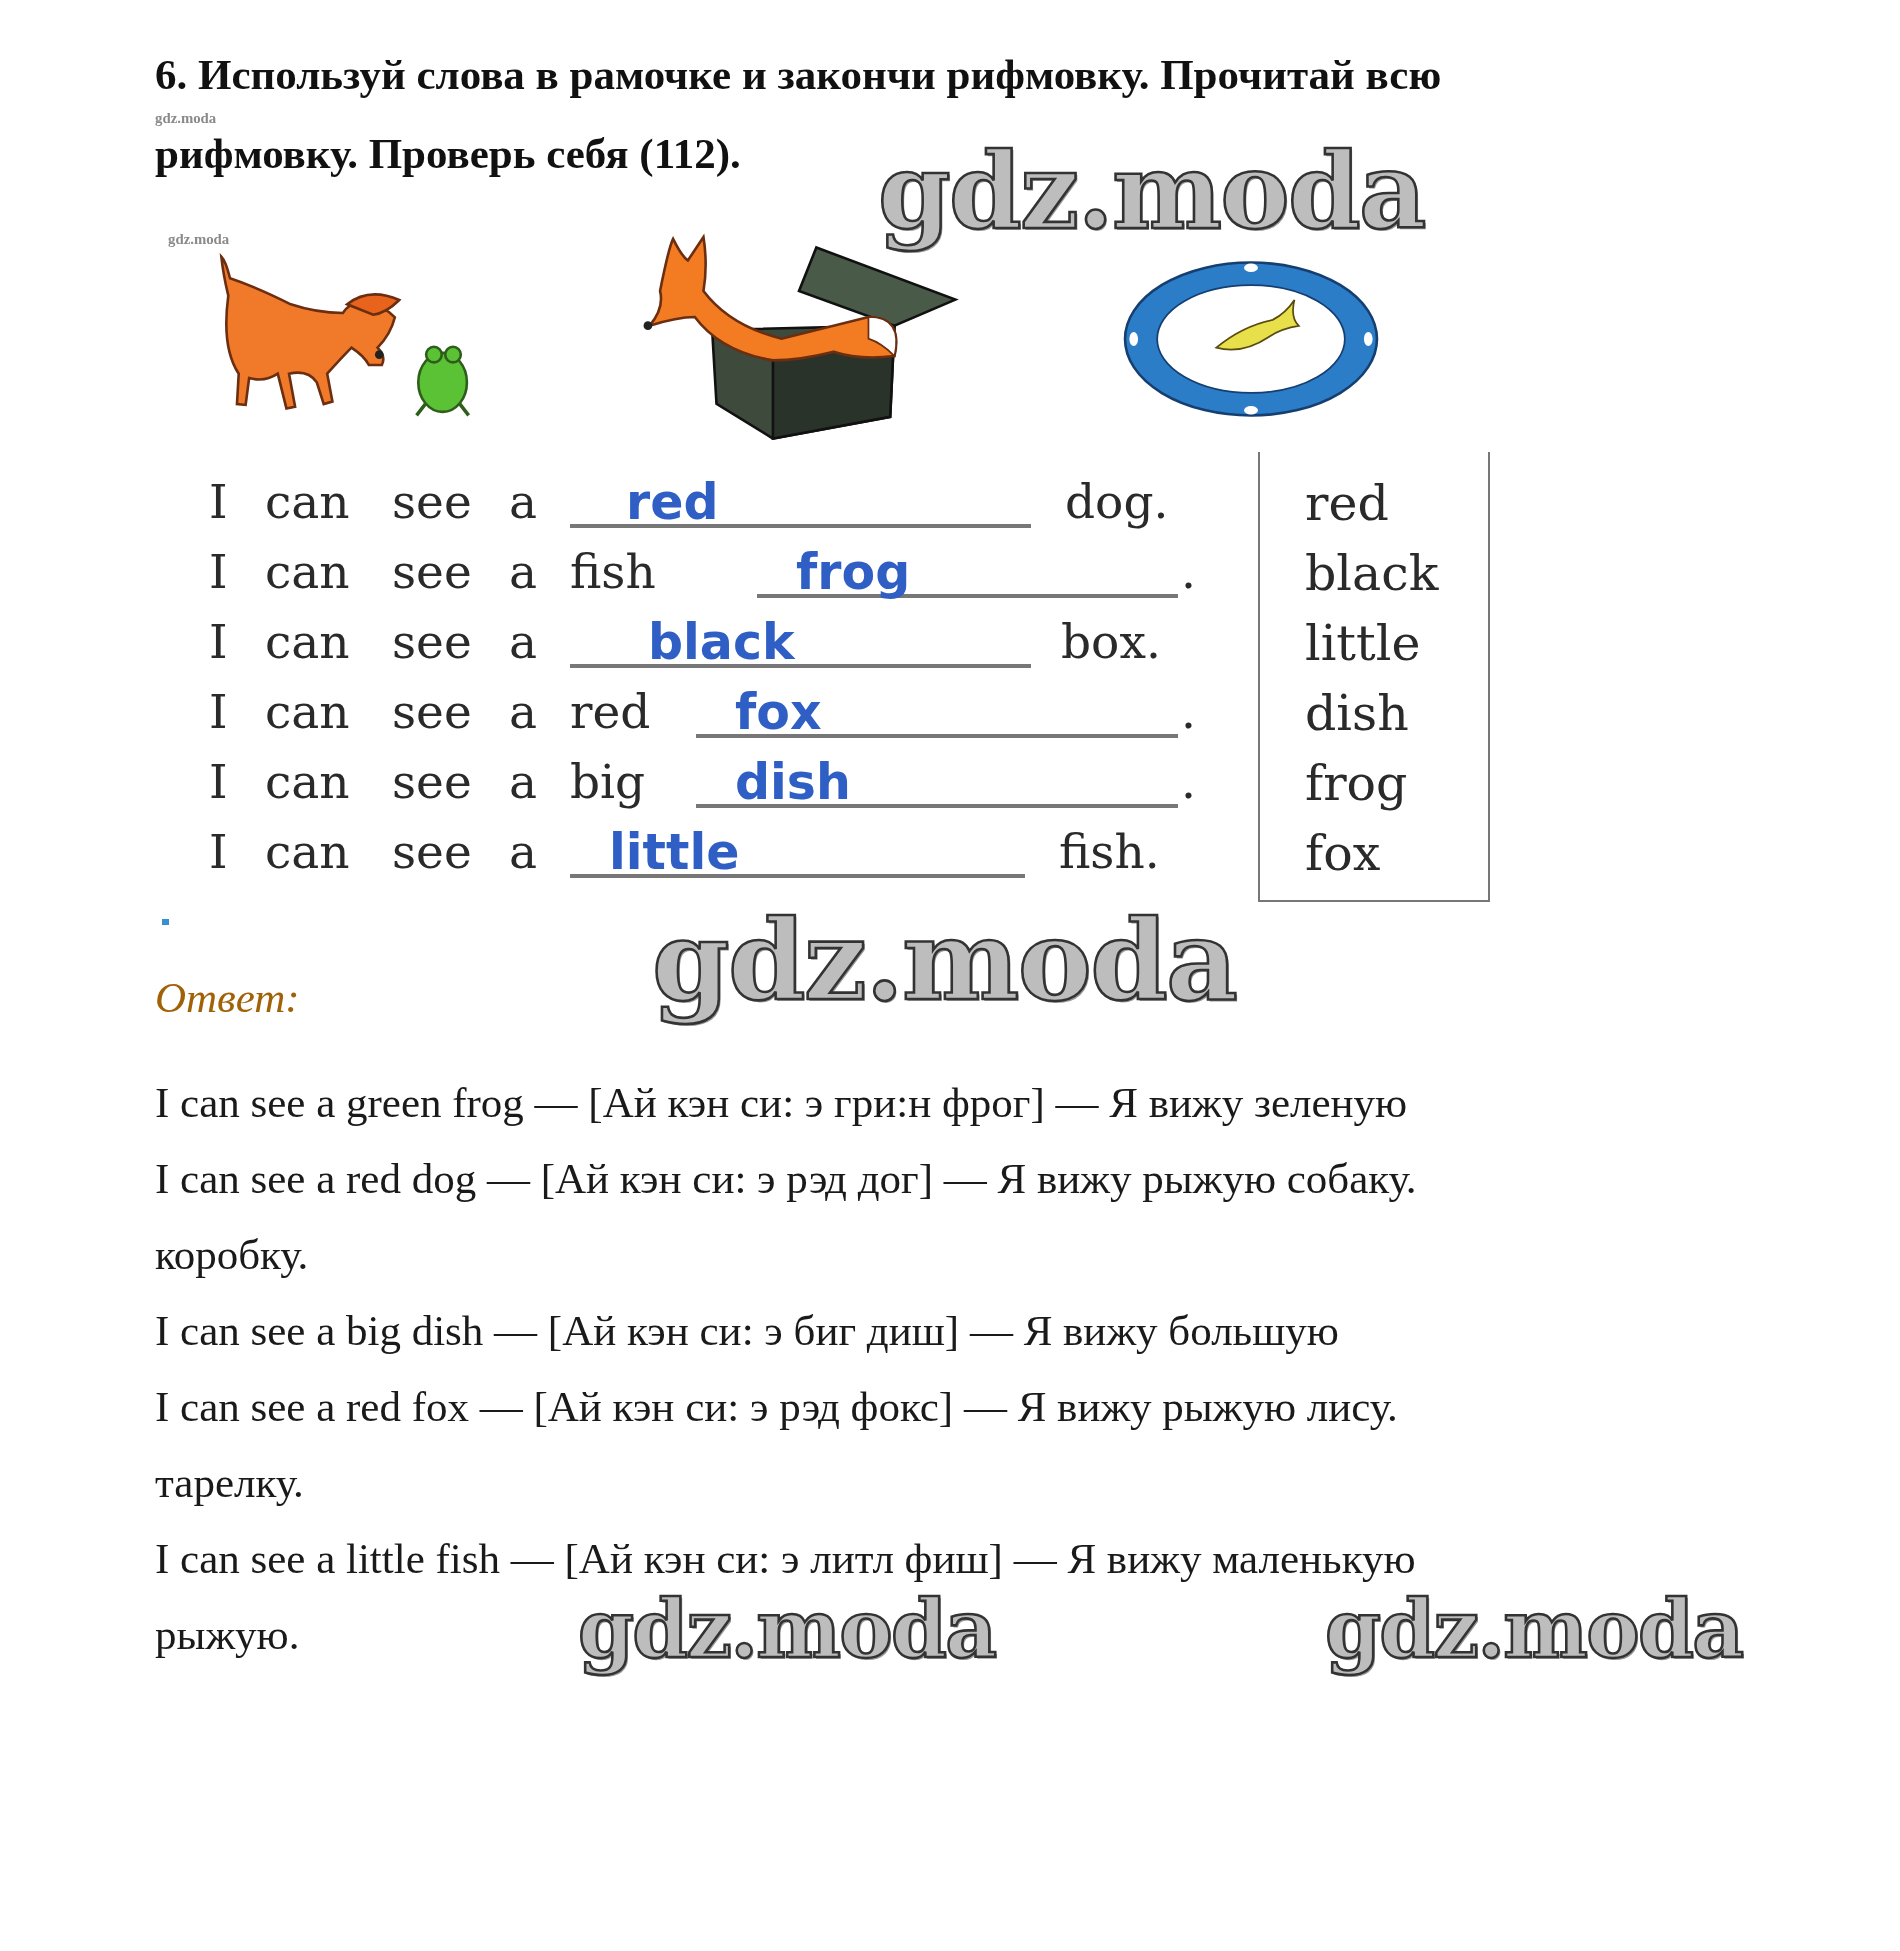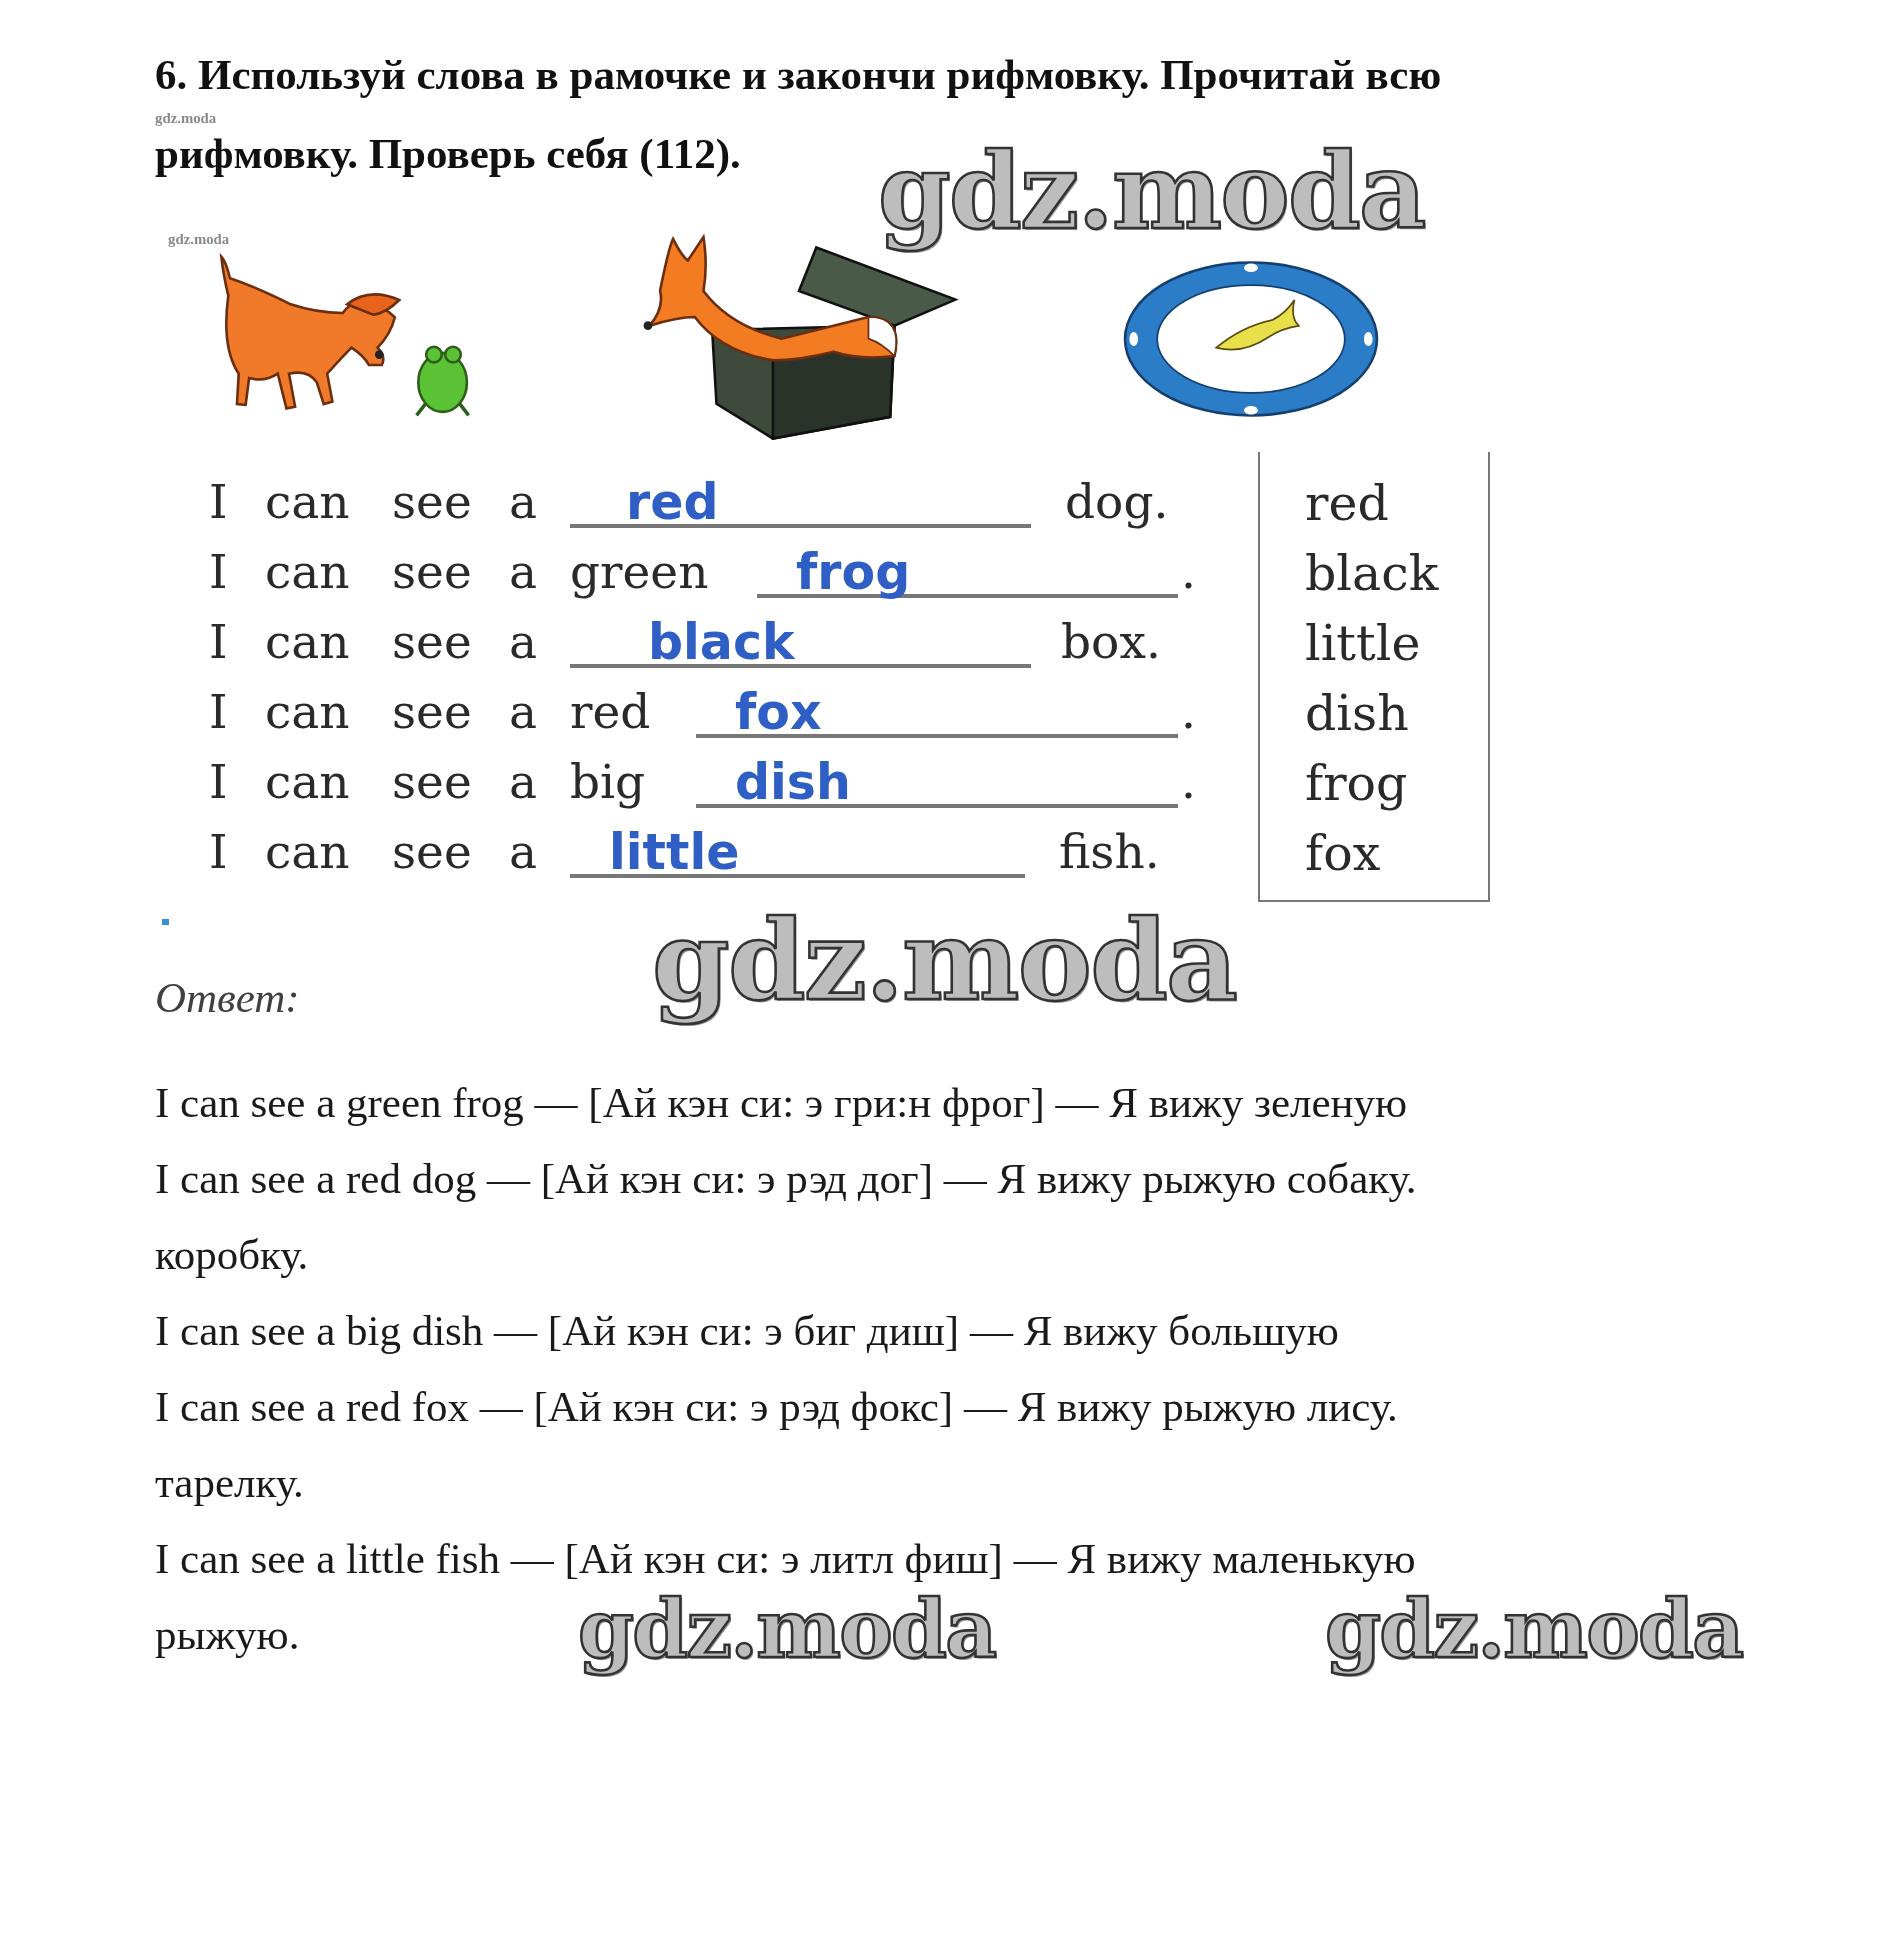--- a/index.html
+++ b/index.html
@@ -12,21 +12,21 @@
     .wm-big { font-family: "DejaVu Serif", serif; font-weight: bold; color: #bdbdbd; letter-spacing: -1.7px;
       -webkit-text-stroke: 2.6px #333; text-shadow: 1.7px 1.7px 0 #999; white-space: nowrap; }
     .pic { position: absolute; }
     .rows { left: 209px; top: 474px; width: 999px; }
     .row { position: relative; height: 70px; font-family: "DejaVu Serif", serif; font-size: 47px; color: #2a2a2a; white-space: nowrap; }
     .row span { position: absolute; top: 0; }
     .blank { position: absolute; height: 3.5px; background: #777; top: 50px; }
     .fill { position: absolute; top: -10.4px; font-family: "DejaVu Sans", sans-serif; font-weight: bold; color: #2f5fc4; font-size: 49px; }
     .wordbox { left: 1258px; top: 452px; width: 228px; height: 448px; border-left: 2.6px solid #777; border-right: 2.6px solid #777; border-bottom: 2.6px solid #777; }
     .wordbox .w { font-family: "DejaVu Serif", serif; font-size: 49px; color: #2a2a2a; margin-left: 45px; height: 70px; line-height: 70px; }
-    .answer-label { left: 155px; top: 973px; font-style: italic; font-size: 43px; color: #404040; }
+    .answer-label { left: 155px; top: 973px; font-style: italic; font-size: 43px; color: #a16207; }
     .ans { left: 155px; width: 1651px; font-size: 43px; line-height: 76px; color: #1a1a1a; }
     .ans .line { white-space: nowrap; }
   </style>
 </head>
 <body>
 
 <div class="abs title l1">6. Используй слова в рамочке и закончи рифмовку. Прочитай всю</div>
 <div class="abs wm-small" style="left:155px;top:110px;">gdz.moda</div>
 <div class="abs title l2">рифмовку. Проверь себя (112).</div>
 <div class="abs wm-big" style="left:878px;top:130px;font-size:104px;">gdz.moda</div>
@@ -81,21 +81,21 @@
       <span style="left: 300px;">a</span>
       <div class="blank" style="left: 361px; width: 461px;"></div>
       <span class="fill" style="left: 417px; color: rgb(47, 95, 196);">red</span>
       <span style="left: 856px;">dog.</span>
     </div>
     <div class="row">
       <span style="left: 0px;">I</span>
       <span style="left: 56px;">can</span>
       <span style="left: 183px;">see</span>
       <span style="left: 300px;">a</span>
-      <span style="left: 361px;">green</span>
+      <span style="left: 361px;">fish</span>
       <div class="blank" style="left: 548px; width: 421px;"></div>
       <span class="fill" style="left: 587px; color: rgb(47, 95, 196);">frog</span>
       <span style="left: 972px;">.</span>
     </div>
     <div class="row">
       <span style="left: 0px;">I</span>
       <span style="left: 56px;">can</span>
       <span style="left: 183px;">see</span>
       <span style="left: 300px;">a</span>
       <div class="blank" style="left: 361px; width: 461px;"></div>

